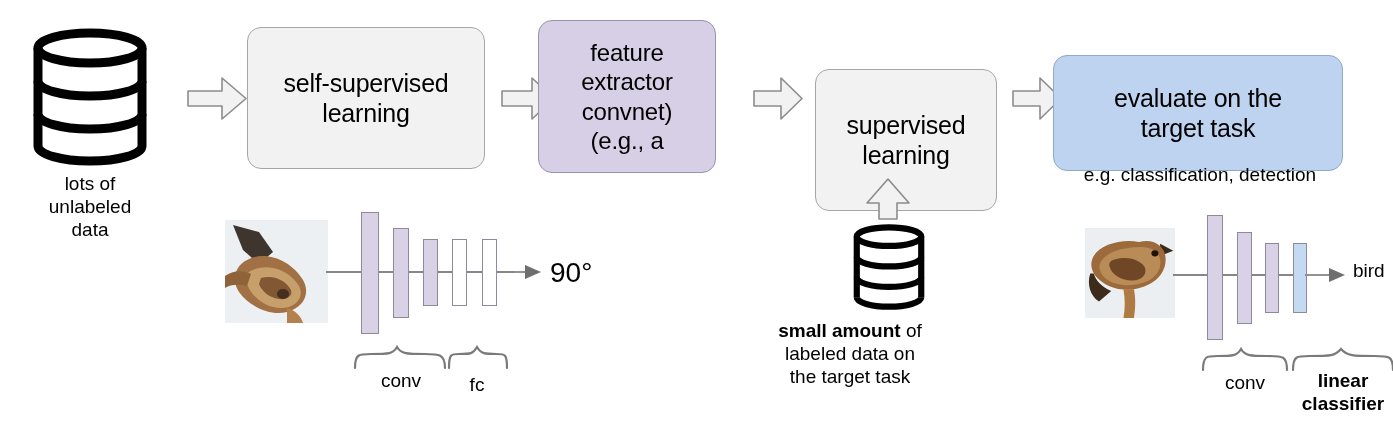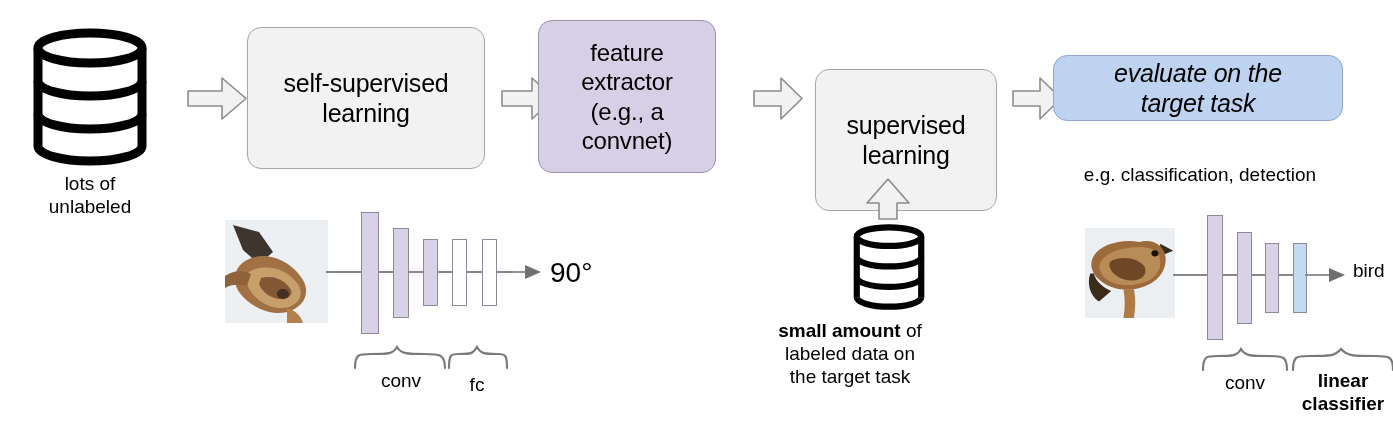--- a/index.html
+++ b/index.html
@@ -60,20 +60,21 @@
       <path d="M8 120 a52 15 0 0 0 104 0"></path>
       <path d="M8 55 a52 15 0 0 0 104 0"></path>
       <path d="M8 88 a52 15 0 0 0 104 0"></path>
     </g>
   </svg>
 </div>
 
 <div class="lbl" style="left:10px;top:173px;width:160px;">
   <div>lots of</div>
   <div>unlabeled</div>
+  <div>data</div>
 </div>
 
 <div class="rarrow" style="left:186px;top:75px;">
   <svg width="62" height="47" viewBox="0 0 62 47">
     <path d="M2 16 H36 V3 L60 23.5 L36 44 V31 H2 Z" fill="#f2f2f2" stroke="#8c8c8c" stroke-width="1.6" stroke-linejoin="round"></path>
   </svg>
 </div>
 
 <div class="pbox grey" style="left:247px;top:27px;width:238px;height:142px;">
   <div>
@@ -85,22 +86,22 @@
 <div class="rarrow" style="left:500px;top:75px;">
   <svg width="56" height="47" viewBox="0 0 56 47">
     <path d="M2 16 H32 V3 L54 23.5 L32 44 V31 H2 Z" fill="#f2f2f2" stroke="#8c8c8c" stroke-width="1.6" stroke-linejoin="round"></path>
   </svg>
 </div>
 
 <div class="pbox purple" style="left:538px;top:20px;width:178px;height:153px;font-size:24px;">
   <div>
     <div>feature</div>
     <div>extractor</div>
+    <div>convnet)</div>
     <div>(e.g., a</div>
-    <div>convnet)</div>
   </div>
 </div>
 
 <div class="rarrow" style="left:752px;top:75px;">
   <svg width="52" height="47" viewBox="0 0 52 47">
     <path d="M2 16 H29 V3 L50 23.5 L29 44 V31 H2 Z" fill="#f2f2f2" stroke="#8c8c8c" stroke-width="1.6" stroke-linejoin="round"></path>
   </svg>
 </div>
 
 <div class="pbox grey" style="left:815px;top:29px;width:182px;height:142px;margin-top:40px;">
@@ -109,21 +110,21 @@
     <div>learning</div>
   </div>
 </div>
 
 <div class="rarrow" style="left:1011px;top:75px;">
   <svg width="52" height="47" viewBox="0 0 52 47">
     <path d="M2 16 H29 V3 L50 23.5 L29 44 V31 H2 Z" fill="#f2f2f2" stroke="#8c8c8c" stroke-width="1.6" stroke-linejoin="round"></path>
   </svg>
 </div>
 
-<div class="pbox blue" style="left:1053px;top:55px;width:290px;height:66px;font-style:italic;">
+<div class="pbox blue" style="left:1053px;top:55px;width:290px;height:116px;">
   <div>
     <div>evaluate on the</div>
     <div>target task</div>
   </div>
 </div>
 
 <div class="lbl" style="left:1010px;top:164px;width:380px;">e.g. classification, detection</div>
 
 <div class="uarrow" style="left:864px;top:177px;">
   <svg width="48" height="44" viewBox="0 0 48 44">

